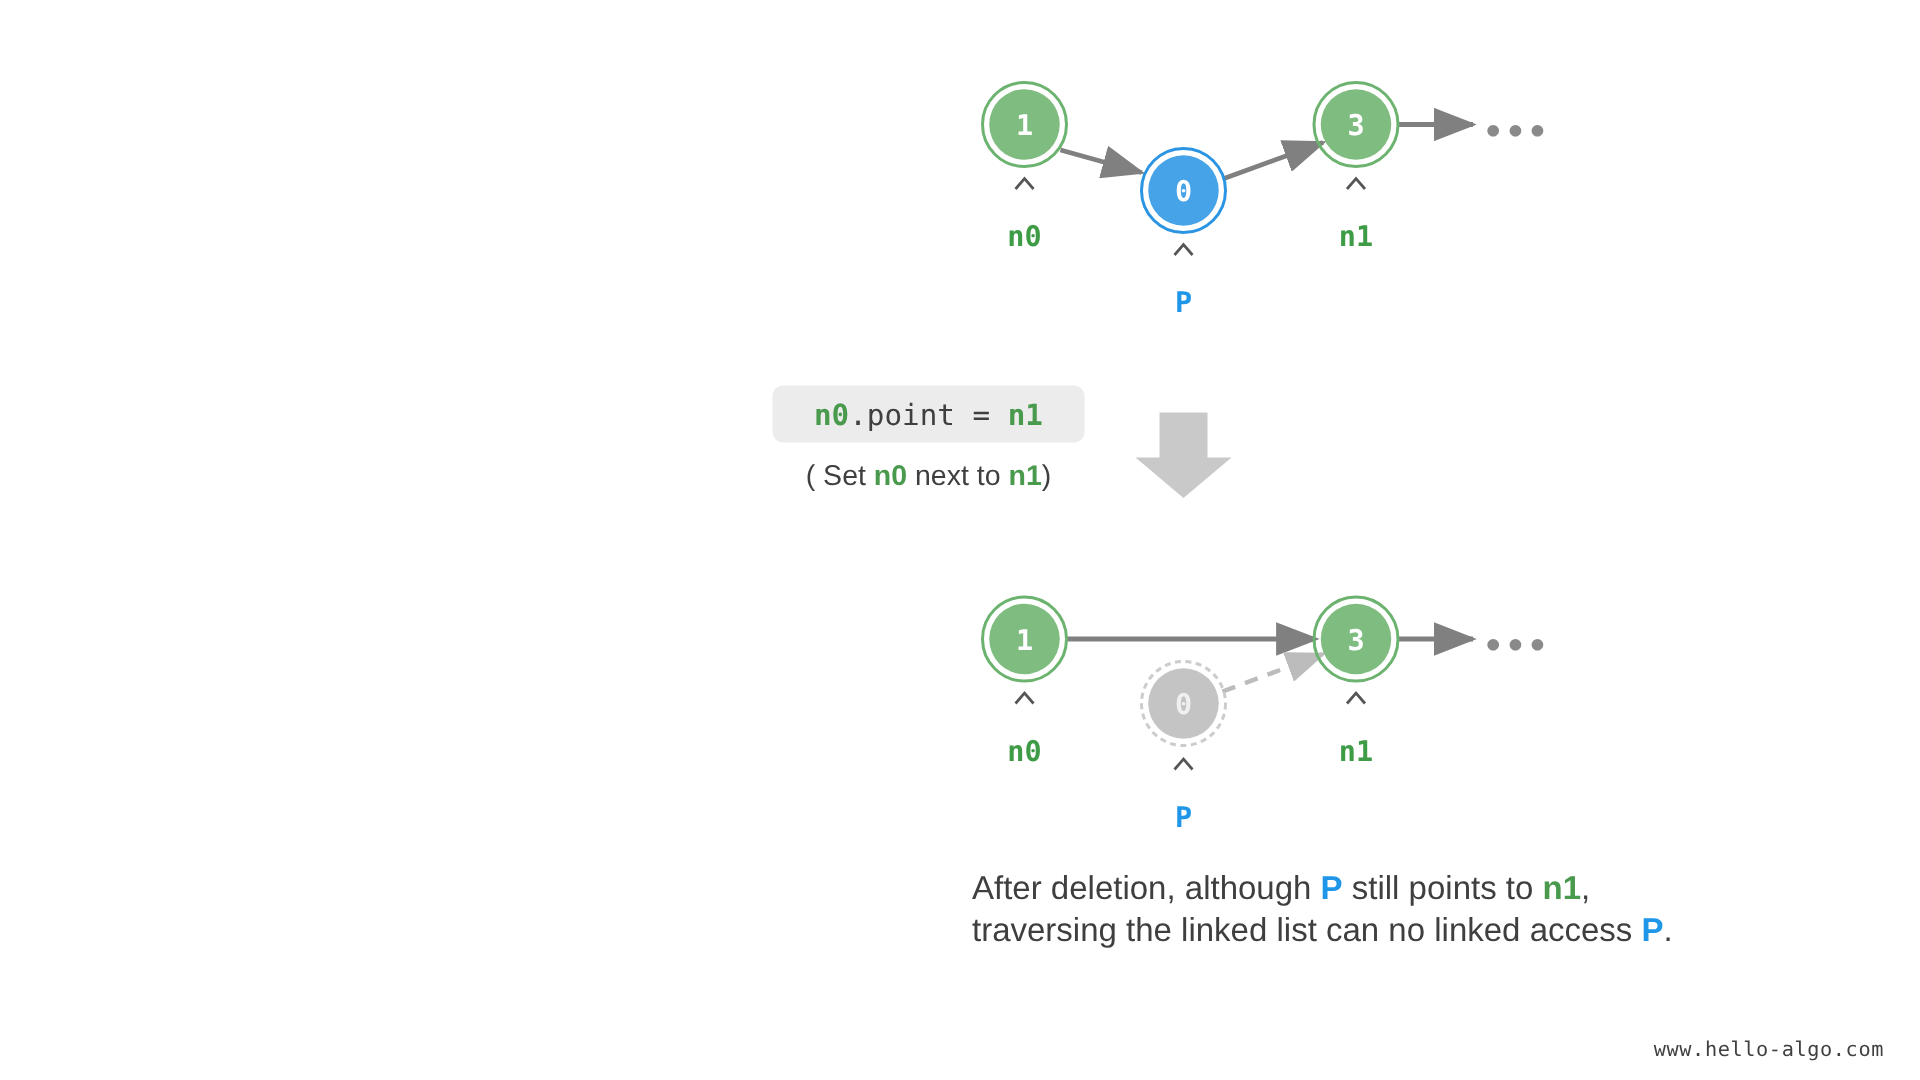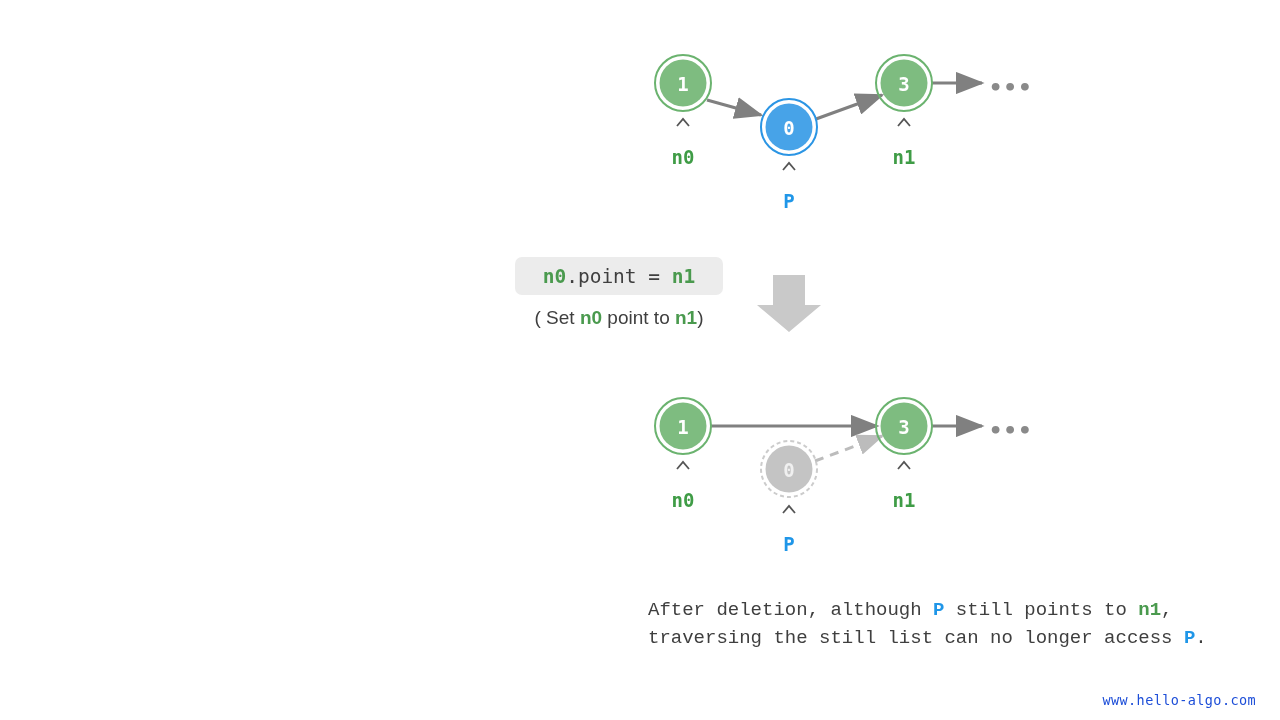--- a/index.html
+++ b/index.html
@@ -79,37 +79,36 @@
   }
 
   
   .tok-green { color: #4a9a4e; font-weight: bold; }
   .tok-blue  { color: #1f96e8; font-weight: bold; }
 
   
   .conclusion {
     position: absolute;
     left: 648px;
-    top: 596px;
+    top: 578px;
     width: 600px;
-    font-size: 19px;
+    font-size: 22px;
     line-height: 28px;
     color: #3f3f3f;
-    font-family: Liberation Mono, monospace;
   }
   .conclusion div { white-space: nowrap; }
 
   
   .watermark {
     position: absolute;
     right: 24px;
     bottom: 12px;
     font-family: "DejaVu Sans Mono", "Liberation Mono", monospace;
     font-size: 13.5px;
-    color: #1d4ed8;
+    color: #404040;
     letter-spacing: 0.4px;
   }
 
   
   svg.diagram {
     position: absolute;
     left: 0;
     top: 0;
     width: 1280px;
     height: 720px;
@@ -210,22 +209,22 @@
 
       <text class="ellipsis" x="1011" y="438">•••</text>
     </g>
   </svg>
 
   <div class="example-block">
   </div>
 
   <div class="code-pill"><span class="var">n0</span><span>.point = </span><span class="var">n1</span></div>
 
-  <div class="code-caption"><span>( Set </span><span class="tok-green">n0</span><span> point to </span><span class="tok-green">n1</span><span>)</span></div>
+  <div class="code-caption"><span>( Set </span><span class="tok-green">n0</span><span> next to </span><span class="tok-green">n1</span><span>)</span></div>
 
   <div class="conclusion">
     <div><span>After deletion, although </span><span class="tok-blue">P</span><span> still points to </span><span class="tok-green">n1</span><span>,</span></div>
-    <div><span>traversing the still list can no longer access </span><span class="tok-blue">P</span><span>.</span></div>
+    <div><span>traversing the linked list can no linked access </span><span class="tok-blue">P</span><span>.</span></div>
   </div>
 
   <div class="watermark">www.hello-algo.com</div>
 
 </div>
 
 </body></html>

